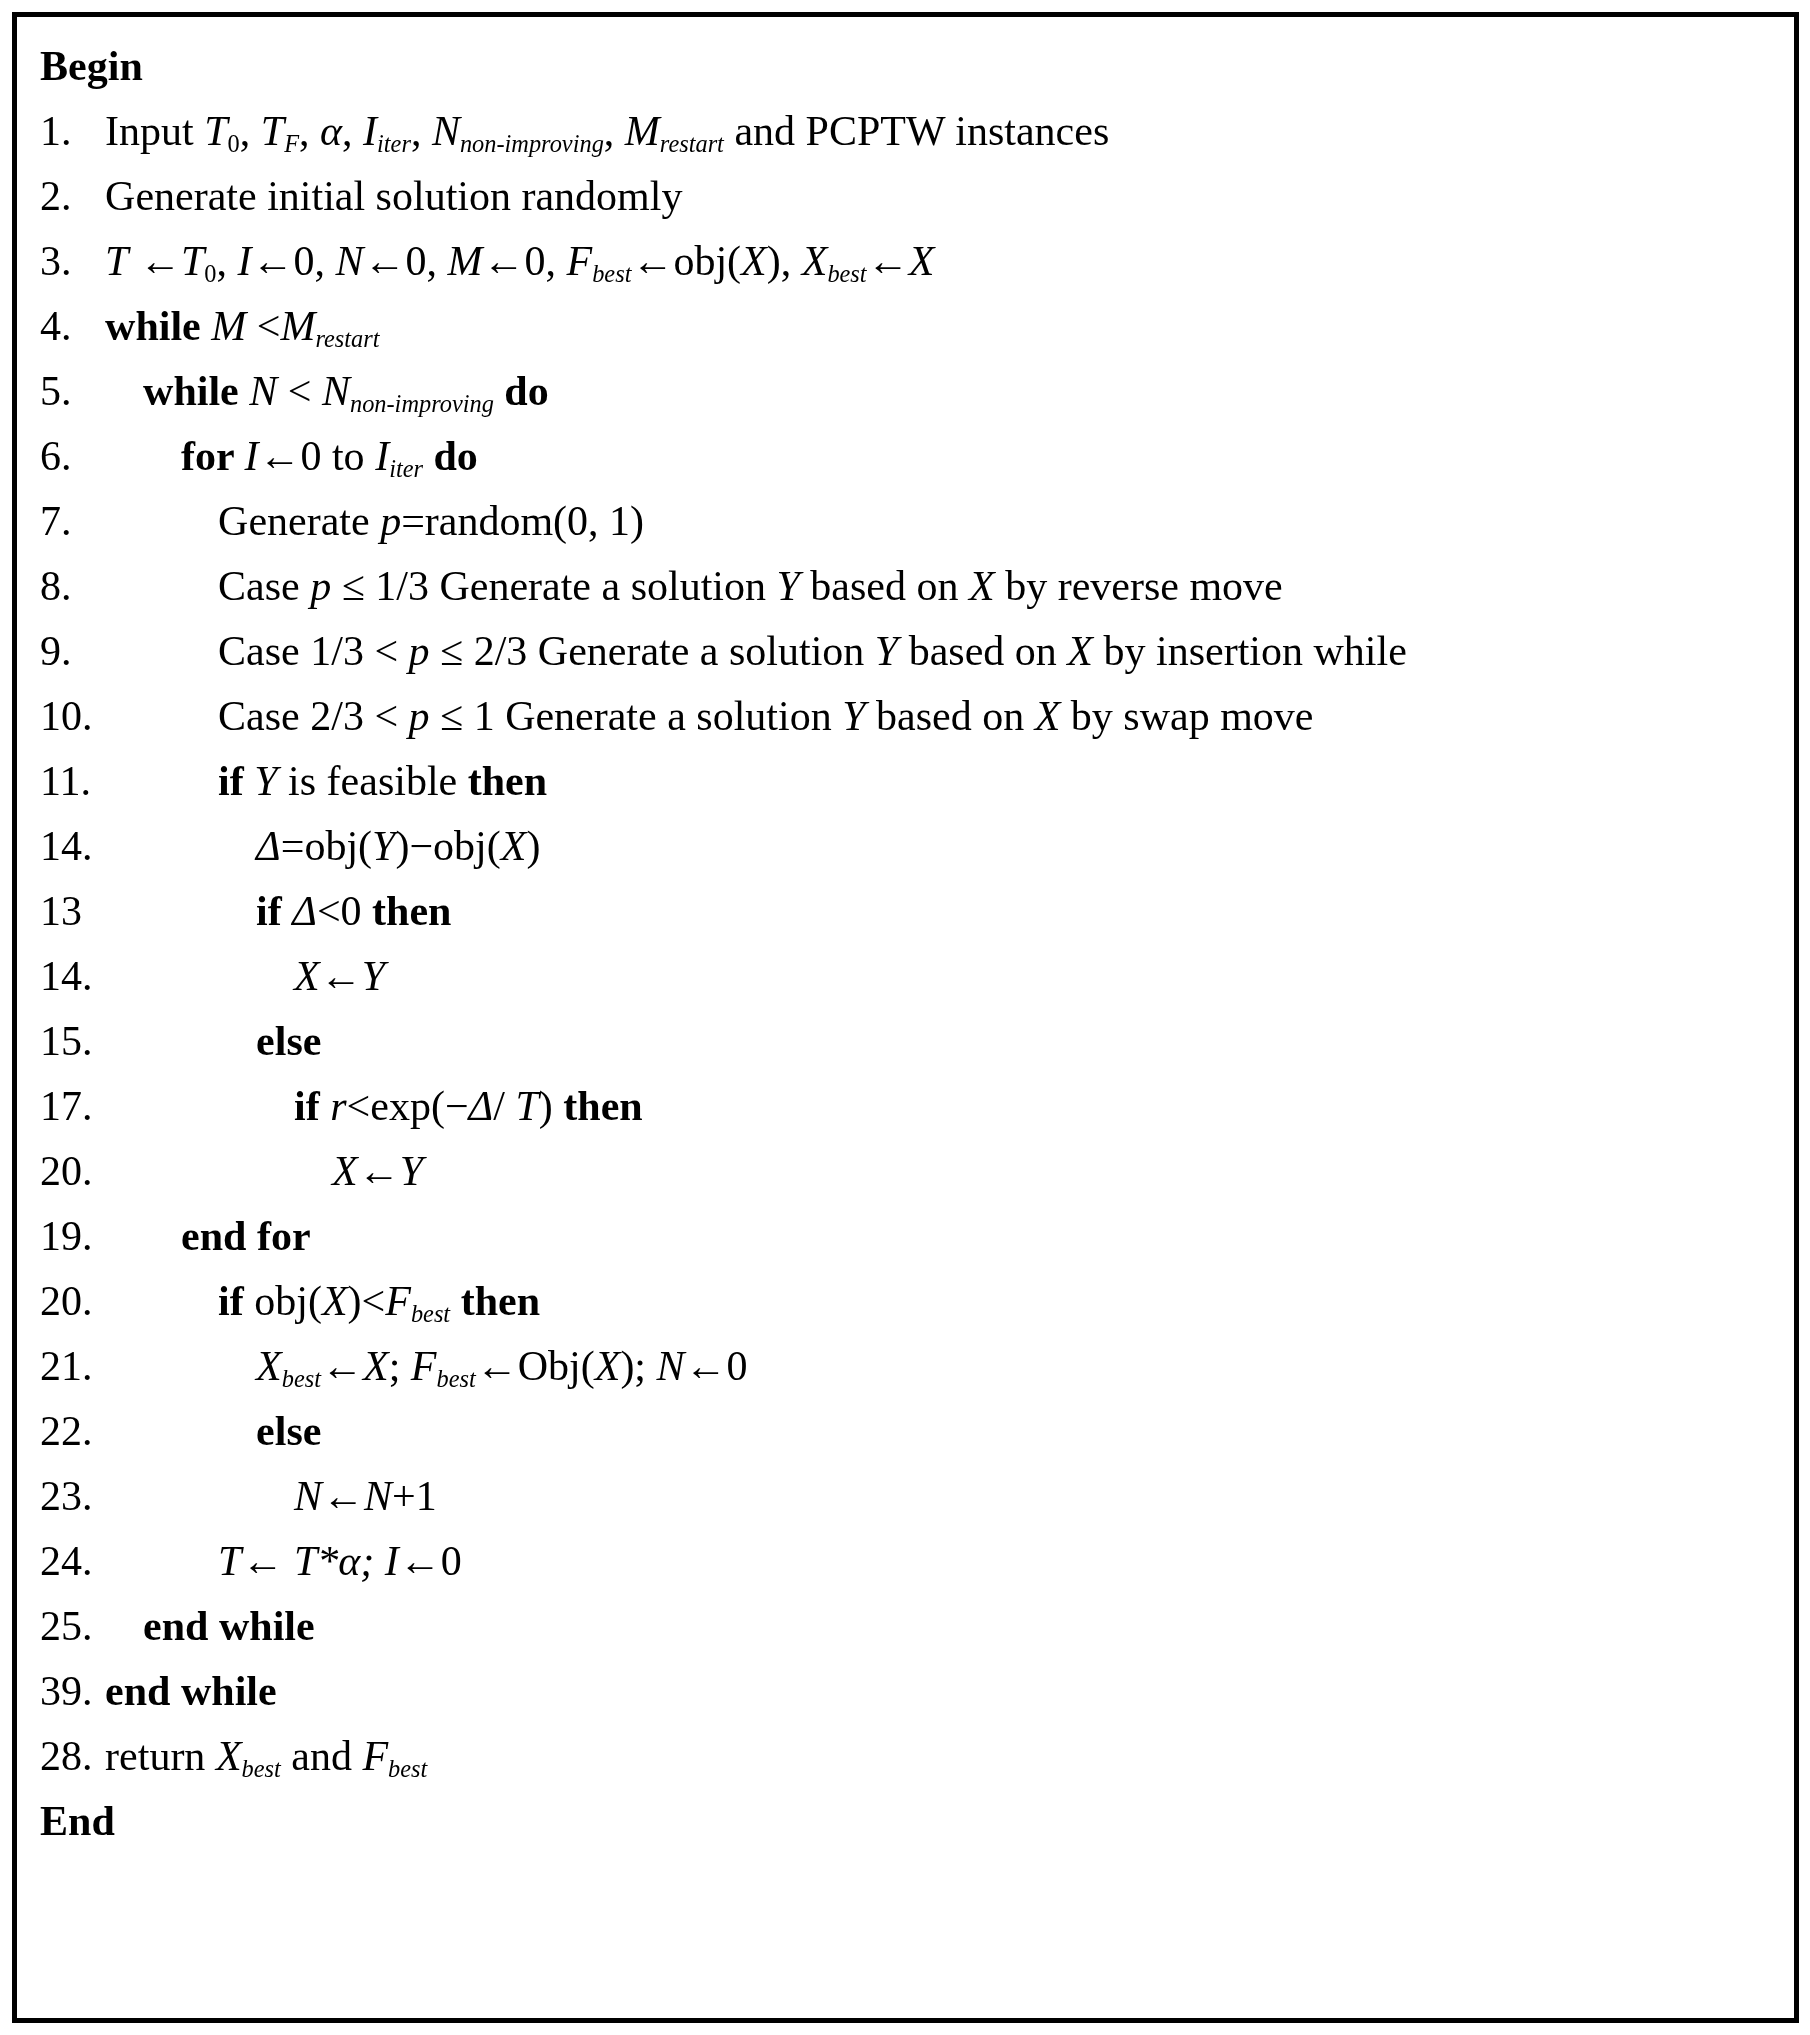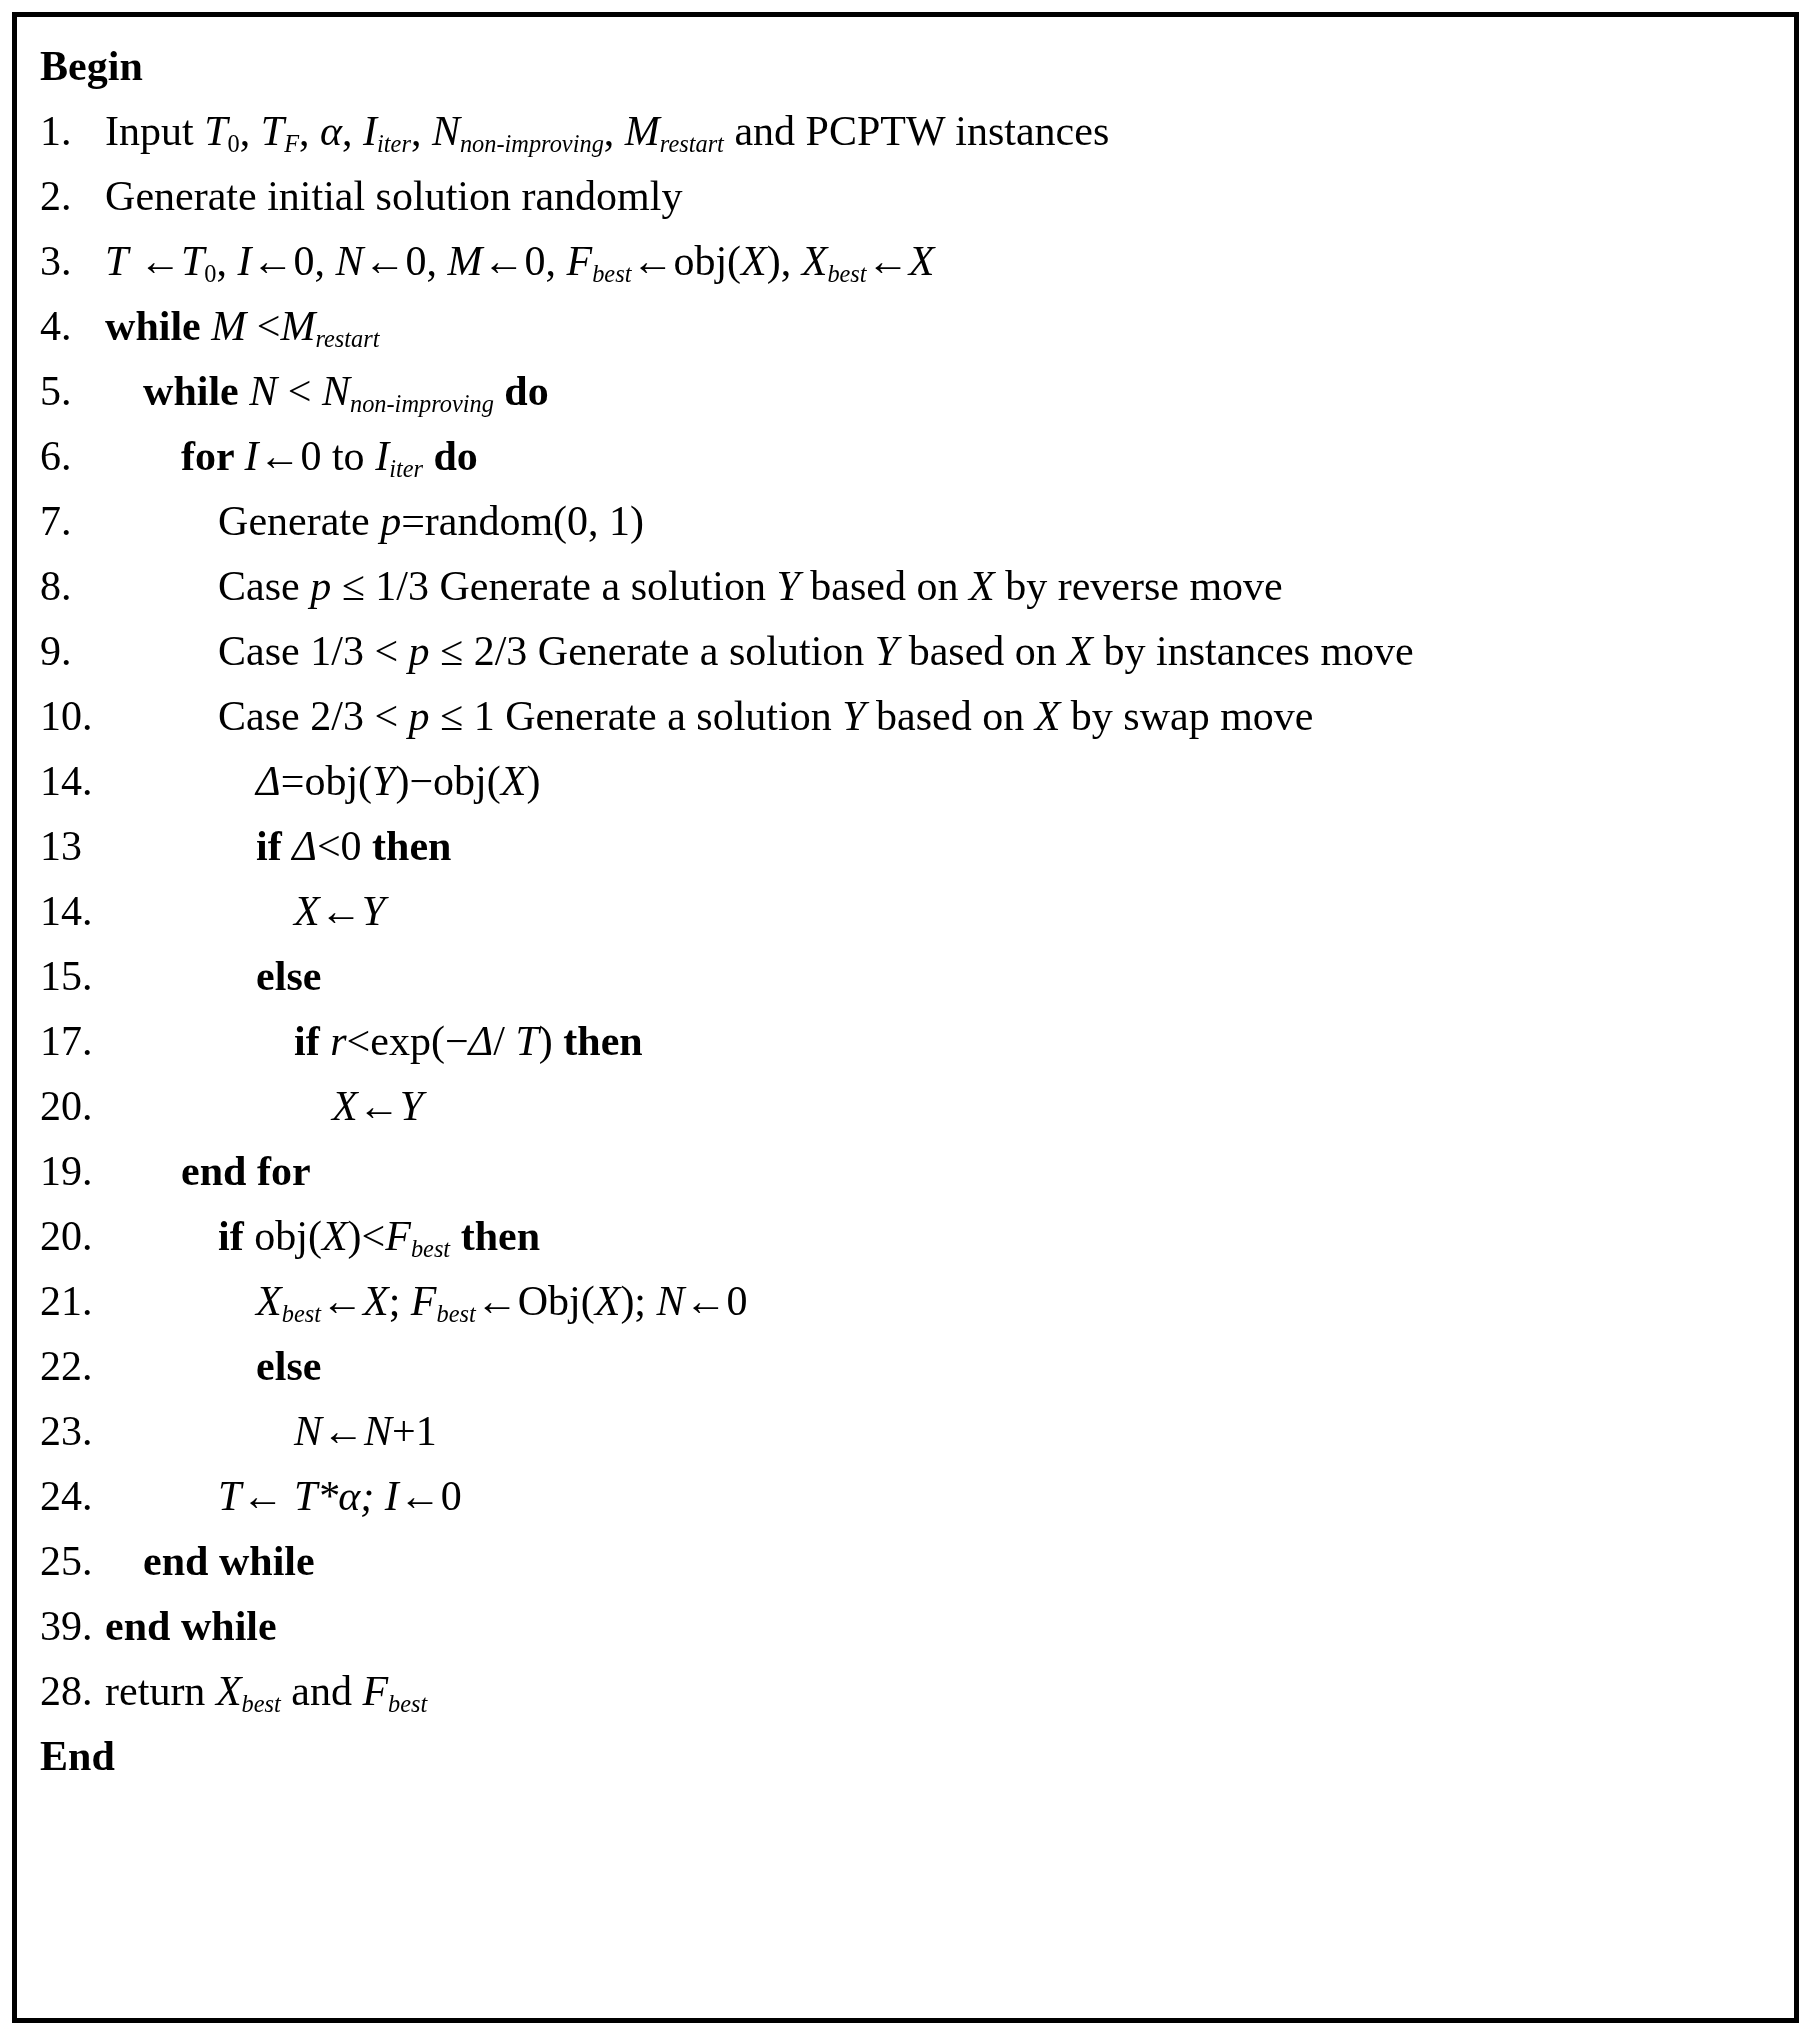--- a/index.html
+++ b/index.html
@@ -58,22 +58,23 @@
   <div class="code-block">
       <div class="line"><span class="content" style="padding-left: 0px;"><span class="b">Begin</span></span></div>
       <div class="line"><span class="num">1.</span><span class="content" style="padding-left: 0px;"><span>Input </span><span class="i">T</span><span class="sub">0</span><span>, </span><span class="i">T</span><span class="i sub">F</span><span>, </span><span class="i">α</span><span>, </span><span class="i">I</span><span class="i sub">iter</span><span>, </span><span class="i">N</span><span class="i sub">non-improving</span><span>, </span><span class="i">M</span><span class="i sub">restart</span><span> and PCPTW instances</span></span></div>
       <div class="line"><span class="num">2.</span><span class="content" style="padding-left: 0px;"><span>Generate initial solution randomly</span></span></div>
       <div class="line"><span class="num">3.</span><span class="content" style="padding-left: 0px;"><span class="i">T</span><span> ←</span><span class="i">T</span><span class="sub">0</span><span>, </span><span class="i">I</span><span>←0, </span><span class="i">N</span><span>←0, </span><span class="i">M</span><span>←0, </span><span class="i">F</span><span class="i sub">best</span><span>←obj(</span><span class="i">X</span><span>), </span><span class="i">X</span><span class="i sub">best</span><span>←</span><span class="i">X</span></span></div>
       <div class="line"><span class="num">4.</span><span class="content" style="padding-left: 0px;"><span class="b">while </span><span class="i">M</span><span> &lt;</span><span class="i">M</span><span class="i sub">restart</span></span></div>
       <div class="line"><span class="num">5.</span><span class="content" style="padding-left: 38px;"><span class="b">while </span><span class="i">N</span><span> &lt; </span><span class="i">N</span><span class="i sub">non-improving</span><span> </span><span class="b">do</span></span></div>
       <div class="line"><span class="num">6.</span><span class="content" style="padding-left: 76px;"><span class="b">for </span><span class="i">I</span><span>←0 to </span><span class="i">I</span><span class="i sub">iter</span><span> </span><span class="b">do</span></span></div>
       <div class="line"><span class="num">7.</span><span class="content" style="padding-left: 113px;"><span>Generate </span><span class="i">p</span><span>=random(0, 1)</span></span></div>
       <div class="line"><span class="num">8.</span><span class="content" style="padding-left: 113px;"><span>Case </span><span class="i">p</span><span> ≤ 1/3 Generate a solution </span><span class="i">Y</span><span> based on </span><span class="i">X</span><span> by reverse move</span></span></div>
-      <div class="line"><span class="num">9.</span><span class="content" style="padding-left: 113px;"><span>Case 1/3 &lt; </span><span class="i">p</span><span> ≤ 2/3 Generate a solution </span><span class="i">Y</span><span> based on </span><span class="i">X</span><span> by instances move</span></span></div>
+      <div class="line"><span class="num">9.</span><span class="content" style="padding-left: 113px;"><span>Case 1/3 &lt; </span><span class="i">p</span><span> ≤ 2/3 Generate a solution </span><span class="i">Y</span><span> based on </span><span class="i">X</span><span> by insertion while</span></span></div>
       <div class="line"><span class="num">10.</span><span class="content" style="padding-left: 113px;"><span>Case 2/3 &lt; </span><span class="i">p</span><span> ≤ 1 Generate a solution </span><span class="i">Y</span><span> based on </span><span class="i">X</span><span> by swap move</span></span></div>
+      <div class="line"><span class="num">11.</span><span class="content" style="padding-left: 113px;"><span class="b">if </span><span class="i">Y</span><span> is feasible </span><span class="b">then</span></span></div>
       <div class="line"><span class="num">14.</span><span class="content" style="padding-left: 151px;"><span class="i">Δ</span><span>=obj(</span><span class="i">Y</span><span>)−obj(</span><span class="i">X</span><span>)</span></span></div>
       <div class="line"><span class="num">13</span><span class="content" style="padding-left: 151px;"><span class="b">if </span><span class="i">Δ</span><span>&lt;0 </span><span class="b">then</span></span></div>
       <div class="line"><span class="num">14.</span><span class="content" style="padding-left: 189px;"><span class="i">X</span><span>←</span><span class="i">Y</span></span></div>
       <div class="line"><span class="num">15.</span><span class="content" style="padding-left: 151px;"><span class="b">else</span></span></div>
       <div class="line"><span class="num">17.</span><span class="content" style="padding-left: 189px;"><span class="b">if </span><span class="i">r</span><span>&lt;exp(−</span><span class="i">Δ</span><span>/ </span><span class="i">T</span><span>) </span><span class="b">then</span></span></div>
       <div class="line"><span class="num">20.</span><span class="content" style="padding-left: 227px;"><span class="i">X</span><span>←</span><span class="i">Y</span></span></div>
       <div class="line"><span class="num">19.</span><span class="content" style="padding-left: 76px;"><span class="b">end for</span></span></div>
       <div class="line"><span class="num">20.</span><span class="content" style="padding-left: 113px;"><span class="b">if </span><span>obj(</span><span class="i">X</span><span>)&lt;</span><span class="i">F</span><span class="i sub">best</span><span> </span><span class="b">then</span></span></div>
       <div class="line"><span class="num">21.</span><span class="content" style="padding-left: 151px;"><span class="i">X</span><span class="i sub">best</span><span>←</span><span class="i">X</span><span>; </span><span class="i">F</span><span class="i sub">best</span><span>←Obj(</span><span class="i">X</span><span>); </span><span class="i">N</span><span>←0</span></span></div>
       <div class="line"><span class="num">22.</span><span class="content" style="padding-left: 151px;"><span class="b">else</span></span></div>

